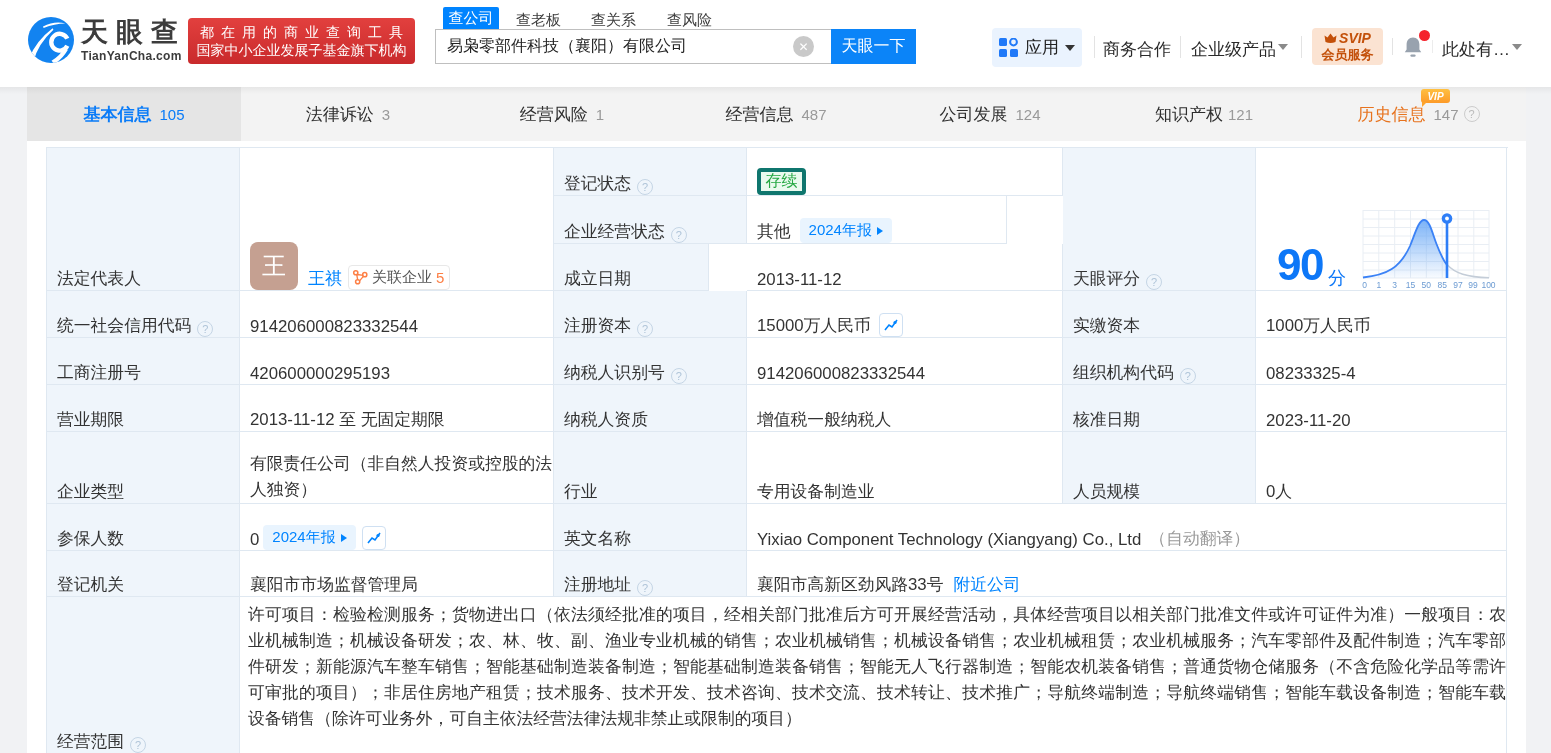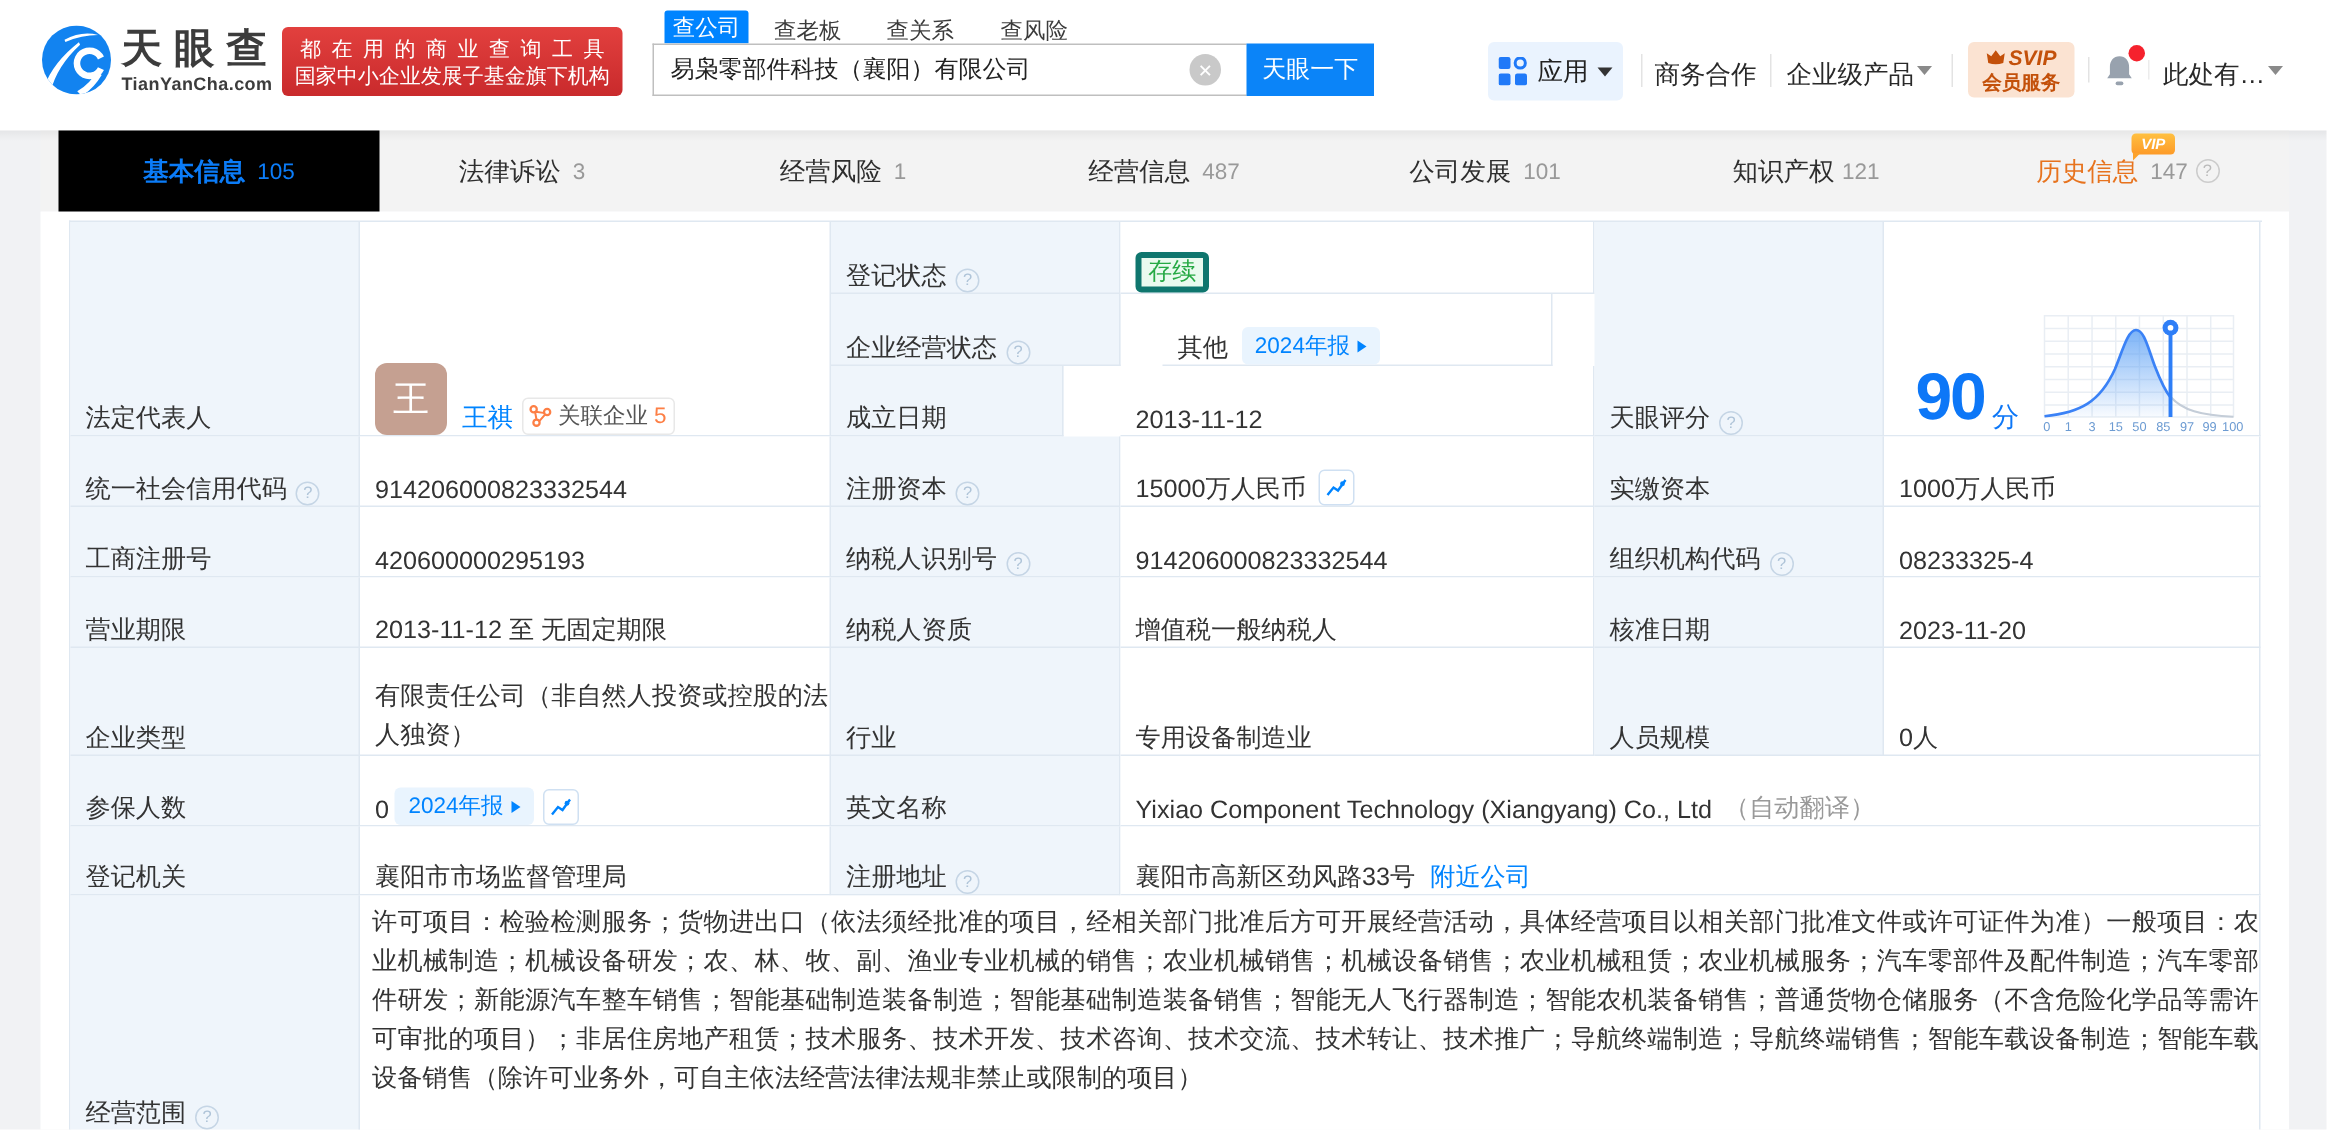--- a/index.html
+++ b/index.html
@@ -93,39 +93,39 @@
 </svg>
 <div class="abs" style="left:1419px;top:30px;width:11px;height:11px;border-radius:50%;background:#f5222d;"></div>
 <div class="divider" style="left:1432px;top:40px;height:13px;background:#ececec;"></div>
 <div class="hdr-t" style="left:1442px;top:38px;">此处有…</div>
 <span class="abs" style="left:1512px;top:44px;width:0;height:0;border-left:5px solid transparent;border-right:5px solid transparent;border-top:6px solid #8a8a8a;"></span>
 
 <div class="abs" style="left:0;top:87px;width:1551px;height:666px;background:#f1f2f4;"></div>
 <div class="abs" style="left:27px;top:87px;width:1499px;height:54px;background:#f3f3f3;"></div>
 <div class="abs" style="left:27px;top:141px;width:1499px;height:612px;background:#fff;"></div>
 
-<div class="abs" style="left:27px;top:87px;width:214px;height:54px;background:#000000;display:flex;align-items:center;justify-content:center;margin-left:12px;">
+<div class="abs" style="left:27px;top:87px;width:214px;height:54px;background:#e5e5e5;display:flex;align-items:center;justify-content:center;">
   <span style="font-size:17px;font-weight:bold;color:#0b7cf8;">基本信息</span>
   <span style="font-size:15px;color:#0b7cf8;margin-left:8px;">105</span>
 </div>
 <div class="abs nav-i" style="left:241px;top:87px;width:214px;height:54px;display:flex;align-items:center;justify-content:center;">
   <span style="font-size:17px;color:#2e2e2e;">法律诉讼</span>
     <span style="font-size:15px;color:#999;margin-left:8px;">3</span>
 </div>
 <div class="abs nav-i" style="left:455px;top:87px;width:214px;height:54px;display:flex;align-items:center;justify-content:center;">
   <span style="font-size:17px;color:#2e2e2e;">经营风险</span>
     <span style="font-size:15px;color:#999;margin-left:8px;">1</span>
 </div>
 <div class="abs nav-i" style="left:669px;top:87px;width:214px;height:54px;display:flex;align-items:center;justify-content:center;">
   <span style="font-size:17px;color:#2e2e2e;">经营信息</span>
     <span style="font-size:15px;color:#999;margin-left:8px;">487</span>
 </div>
 <div class="abs nav-i" style="left:883px;top:87px;width:214px;height:54px;display:flex;align-items:center;justify-content:center;">
   <span style="font-size:17px;color:#2e2e2e;font-family:Liberation Serif, serif;">公司发展</span>
-    <span style="font-size:15px;color:#999;margin-left:8px;">101</span>
+    <span style="font-size:15px;color:#999;margin-left:8px;">124</span>
 </div>
 <div class="abs nav-i" style="left:1097px;top:87px;width:214px;height:54px;display:flex;align-items:center;justify-content:center;">
   <span style="font-size:17px;color:#2e2e2e;">知识产权</span>
     <span style="font-size:15px;color:#999;margin-left:5px;">121</span>
 </div>
 <div class="abs nav-i" style="left:1311px;top:87px;width:215px;height:54px;display:flex;align-items:center;justify-content:center;">
   <span style="font-size:17px;color:#e7731e;">历史信息</span>
     <span style="font-size:15px;color:#999;margin-left:8px;">147</span>
   <span class="q" style="margin-left:5px;border-color:#ccc;color:#bbb;">?</span>
 </div>
@@ -149,21 +149,21 @@
     </svg>
     <span style="font-size:15px;color:#555;">关联企业</span>
     <span style="font-size:15px;color:#fd7f45;margin-left:4px;">5</span>
   </span>
 </div>
 <div class="c lb" style="left:554px;top:148px;width:193px;height:48px;">登记状态<span class="q">?</span></div>
 <div class="c vl" style="left:747px;top:148px;width:316px;height:48px;">
   <span style="display:inline-flex;align-items:center;justify-content:center;width:49px;height:27px;background:#eafaef;border:4px solid #0f766e;border-radius:4px;color:#26a944;font-size:16px;">存续</span>
 </div>
 <div class="c lb" style="left:554px;top:196px;width:193px;height:48px;">企业经营状态<span class="q">?</span></div>
-<div class="c vl" style="left:747px;top:196px;width:260px;height:48px;margin-left:28px;">
+<div class="c vl" style="left:747px;top:196px;width:260px;height:48px;">
   <span>其他</span>
   <span class="tag" style="margin-left:9px;">2024年报<span class="tri-r" style="border-top-width:4px;border-bottom-width:4px;"></span></span>
 </div>
 <div class="c lb" style="left:554px;top:244px;width:155px;height:47px;">成立日期</div>
 <div class="c vl" style="left:747px;top:244px;width:316px;height:47px;">2013-11-12</div>
 <div class="c lb" style="left:1063px;top:148px;width:193px;height:143px;">天眼评分<span class="q">?</span></div>
 <div class="c vl" style="left:1256px;top:148px;width:251px;height:143px;padding-left:21px;">
   <span style="font-size:44px;font-weight:bold;color:#0d77f7;letter-spacing:-1.5px;">90</span>
   <span style="font-size:18px;color:#0d77f7;margin:16px 0 0 5px;">分</span>
   <svg width="140" height="80" viewBox="0 0 140 80" style="margin:5px 0 0 16px;overflow:visible;">

